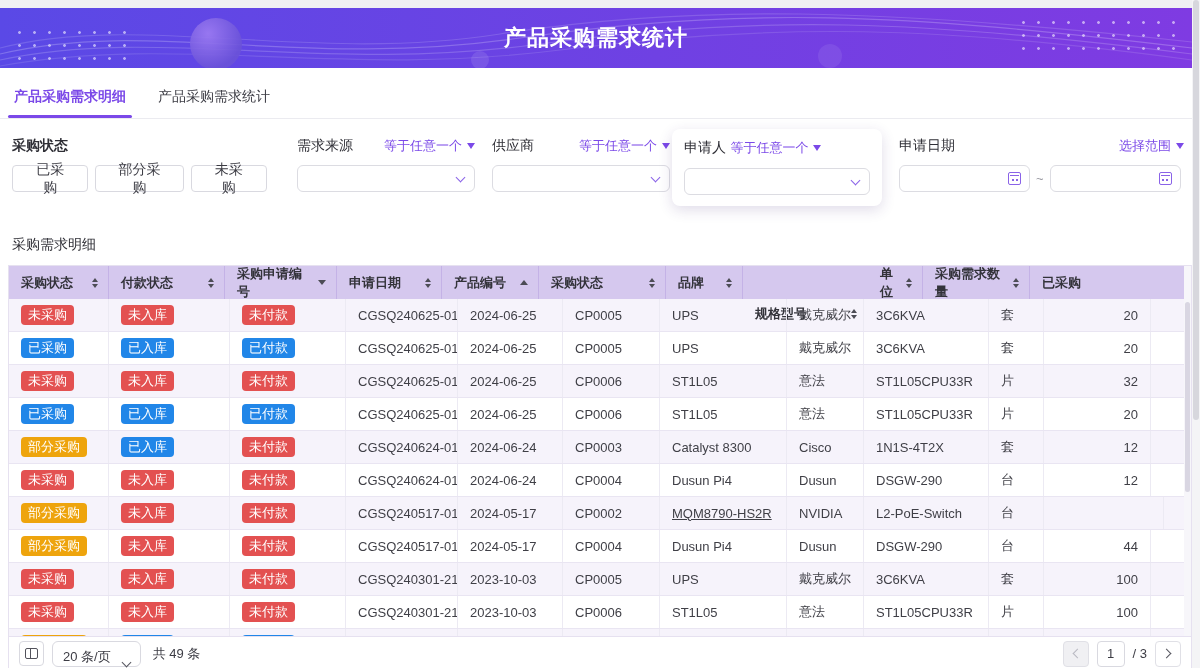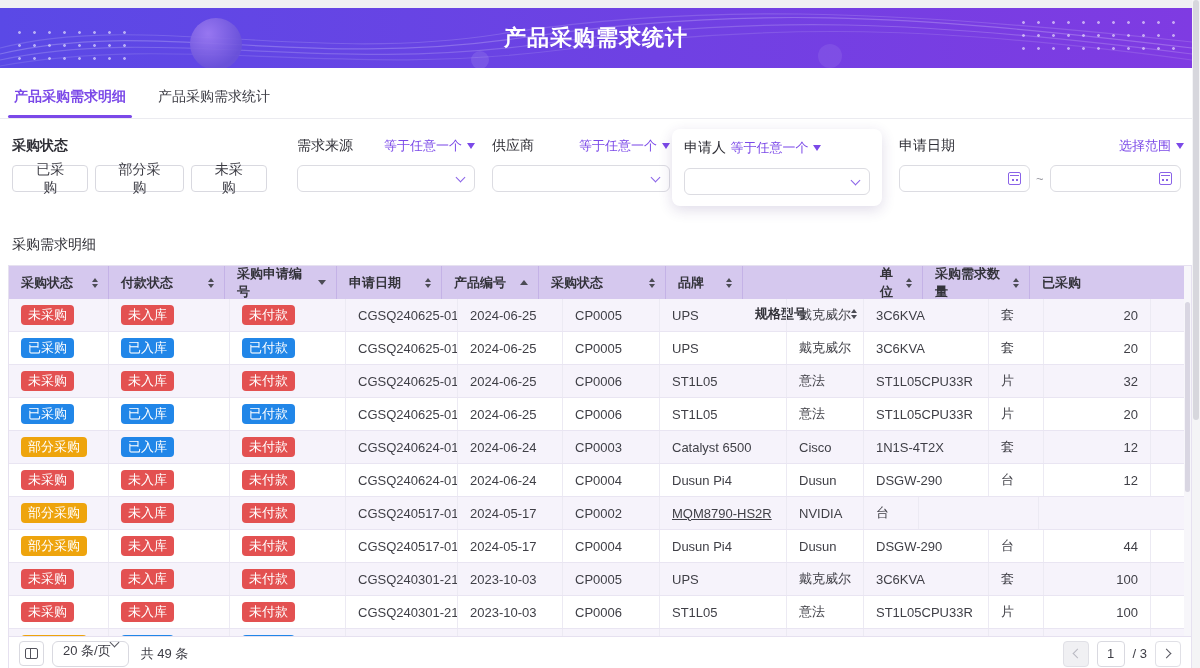--- a/index.html
+++ b/index.html
@@ -109,21 +109,21 @@
   .tri-up { width: 0; height: 0; border-left: 3.5px solid transparent; border-right: 3.5px solid transparent; border-bottom: 4.5px solid #4c4c55; }
   .tri-dn { width: 0; height: 0; border-left: 3.5px solid transparent; border-right: 3.5px solid transparent; border-top: 4.5px solid #4c4c55; }
   .sort.single .tri-up, .sort.single .tri-dn { border-left-width: 4px; border-right-width: 4px; border-top-width: 5.5px; border-bottom-width: 5.5px; }
   .v-scrollbar { position: absolute; top: 0; right: 0; width: 7px; height: 100%; background: #f7f6fa; }
   .v-scrollbar .thumb { position: absolute; top: 36px; left: 1px; width: 5px; height: 190px; background: #d9d6e2; border-radius: 3px; }
   
   .tfoot { height: 34px; border-top: 1px solid #e6e1f0; display: flex; align-items: center; padding: 0 10px; gap: 8px; background: #fff; }
   .cols-btn { width: 25px; height: 25px; border: 1px solid #d9d9e0; border-radius: 4px; background: #fff; display: flex; align-items: center; justify-content: center; cursor: pointer; }
   .cols-glyph { width: 13px; height: 11px; border: 1.4px solid #52525b; border-radius: 2px; position: relative; }
   .cols-glyph::before { content: ""; position: absolute; top: 0; bottom: 0; left: 4px; width: 1.4px; background: #52525b; }
-  .pagesize-select { height: 26px; border: 1px solid #d9d9e0; border-radius: 6px; background: #fff; display: flex; align-items: flex-start; padding: 0 10px; font-size: 13px; color: #3c3c44; cursor: pointer; }
+  .pagesize-select { height: 26px; border: 1px solid #d9d9e0; border-radius: 6px; background: #fff; display: flex; align-items: flex-end; gap: 12px; padding: 0 10px; font-size: 13px; color: #3c3c44; cursor: pointer; }
   .pagesize-select .chevron { border-color: #55555e; }
   .total-text { font-size: 13px; color: #3c3c44; margin-left: 4px; }
   .spacer { flex: 1; }
   .nav-btn { width: 26px; height: 26px; border: 1px solid #e0e0e6; border-radius: 4px; background: #fff; display: flex; align-items: center; justify-content: center; cursor: pointer; }
   .nav-btn.disabled { background: #f0f0f3; cursor: default; }
   .nav-chev { width: 7px; height: 7px; border-right: 1.6px solid #55555e; border-bottom: 1.6px solid #55555e; }
   .nav-chev.left { transform: rotate(135deg); margin-left: 3px; border-color: #b9b9c2; }
   .nav-chev.right { transform: rotate(-45deg); margin-right: 3px; }
   .page-input { width: 28px; height: 26px; border: 1px solid #d9d9e0; border-radius: 4px; text-align: center; font-size: 13px; color: #3c3c44; font-family: inherit; }
   .page-total { font-size: 13px; color: #3c3c44; }
@@ -404,21 +404,21 @@
             </div>
             <div class="td" style="width: 121px;">
               <span class="badge" style="background: rgb(33, 134, 232);">已入库</span>
             </div>
             <div class="td" style="width: 116px;">
               <span class="badge" style="background: rgb(227, 81, 81);">未付款</span>
             </div>
             <div class="td" style="width: 112px;">CGSQ240624-01</div>
             <div class="td" style="width: 105px;">2024-06-24</div>
             <div class="td" style="width: 97px;">CP0003</div>
-            <div class="td" style="width: 127px;">Catalyst 6500</div>
+            <div class="td" style="width: 127px;">Catalyst 8300</div>
             <div class="td" style="width: 77px;">Cisco</div>
             <div class="td" style="width: 125px;">1N1S-4T2X</div>
             <div class="td" style="width: 55px;">套</div>
             <div class="td right" style="width: 107px;">12</div>
             <div class="td" style="width: 120px;"></div>
           </div>
           <div class="tr">
             <div class="td" style="width: 100px;">
               <span class="badge" style="background: rgb(227, 81, 81);">未采购</span>
             </div>
@@ -446,20 +446,21 @@
               <span class="badge" style="background: rgb(227, 81, 81);">未入库</span>
             </div>
             <div class="td" style="width: 116px;">
               <span class="badge" style="background: rgb(227, 81, 81);">未付款</span>
             </div>
             <div class="td" style="width: 112px;">CGSQ240517-01</div>
             <div class="td" style="width: 105px;">2024-05-17</div>
             <div class="td" style="width: 97px;">CP0002</div>
             <div class="td" style="width: 127px; text-decoration: underline;">MQM8790-HS2R</div>
             <div class="td" style="width: 77px;">NVIDIA</div>
+            <div class="td" style="width: 125px;">L2-PoE-Switch</div>
             <div class="td" style="width: 55px;">台</div>
             <div class="td" style="width: 120px;"></div>
           </div>
           <div class="tr">
             <div class="td" style="width: 100px;">
               <span class="badge" style="background: rgb(238, 164, 13);">部分采购</span>
             </div>
             <div class="td" style="width: 121px;">
               <span class="badge" style="background: rgb(227, 81, 81);">未入库</span>
             </div>

